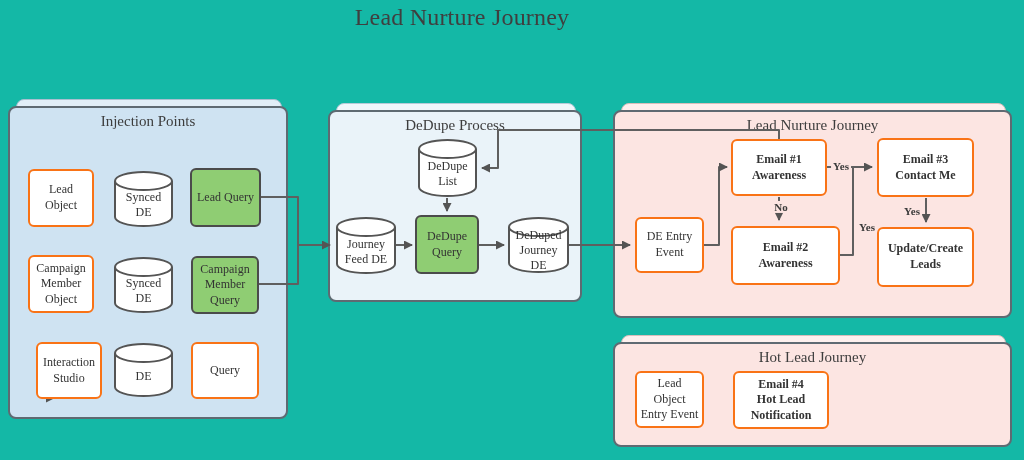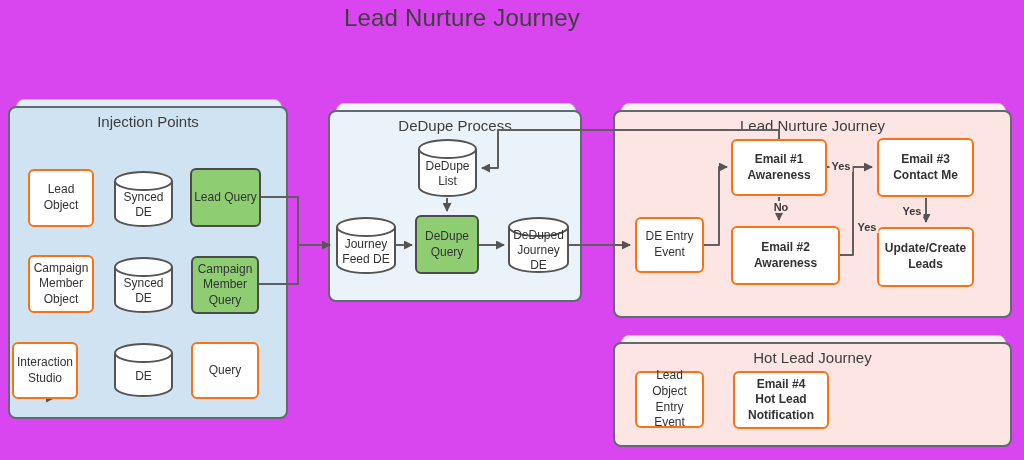--- a/index.html
+++ b/index.html
@@ -1,18 +1,18 @@
 <!DOCTYPE html>
 <html><head>
 <meta charset="utf-8">
 <style>
   html,body{margin:0;padding:0;background:#ffffff;}
   #stage{
-    position:relative;width:1024px;height:460px;background:#d946ef;
-    font-family:Liberation Sans, sans-serif;overflow:hidden;
+    position:relative;width:1024px;height:460px;background:#14b8a6;
+    font-family:Liberation Serif, serif;overflow:hidden;
   }
   .page-title{
     position:absolute;left:0;top:4px;width:924px;text-align:center;
     font-size:24px;color:#3f3f3f;letter-spacing:.2px;
   }
   .peek{position:absolute;border-radius:8px;height:20px;z-index:0;}
   .peek.blue1{background:#e2eef7;border:1px solid #a9bfd0;}
   .peek.blue2{background:#f1f7fb;border:1px solid #b9cbd8;}
   .peek.pink{background:#fdf0ee;border:1px solid #d9bebb;}
   .container{position:absolute;border:2px solid #5f6a72;border-radius:8px;z-index:1;box-sizing:border-box;}
@@ -117,21 +117,21 @@
       <path d="M1,10 V46 M58,10 V46" stroke="#545454" stroke-width="2"></path>
       <ellipse cx="29.5" cy="10" rx="28.5" ry="9" fill="#fff" stroke="#545454" stroke-width="2"></ellipse>
     </svg>
     <div class="cyl-label">Synced
 DE</div>
   </div>
   <div class="node green" style="left:191px;top:256px;width:68px;height:58px;">Campaign
 Member
 Query</div>
 
-  <div class="node" style="left:12px;top:342px;width:66px;height:57px;">Interaction
+  <div class="node" style="left:36px;top:342px;width:66px;height:57px;">Interaction
 Studio</div>
   <div class="cyl" style="left:114px;top:343px;width:59px;height:54px;">
     <svg width="59" height="54">
       <ellipse cx="29.5" cy="44" rx="28.5" ry="9" fill="#fff" stroke="#545454" stroke-width="2"></ellipse>
       <rect x="1" y="10" width="57" height="34" fill="#fff"></rect>
       <path d="M1,10 V44 M58,10 V44" stroke="#545454" stroke-width="2"></path>
       <ellipse cx="29.5" cy="10" rx="28.5" ry="9" fill="#fff" stroke="#545454" stroke-width="2"></ellipse>
     </svg>
     <div class="cyl-label">DE</div>
   </div>

